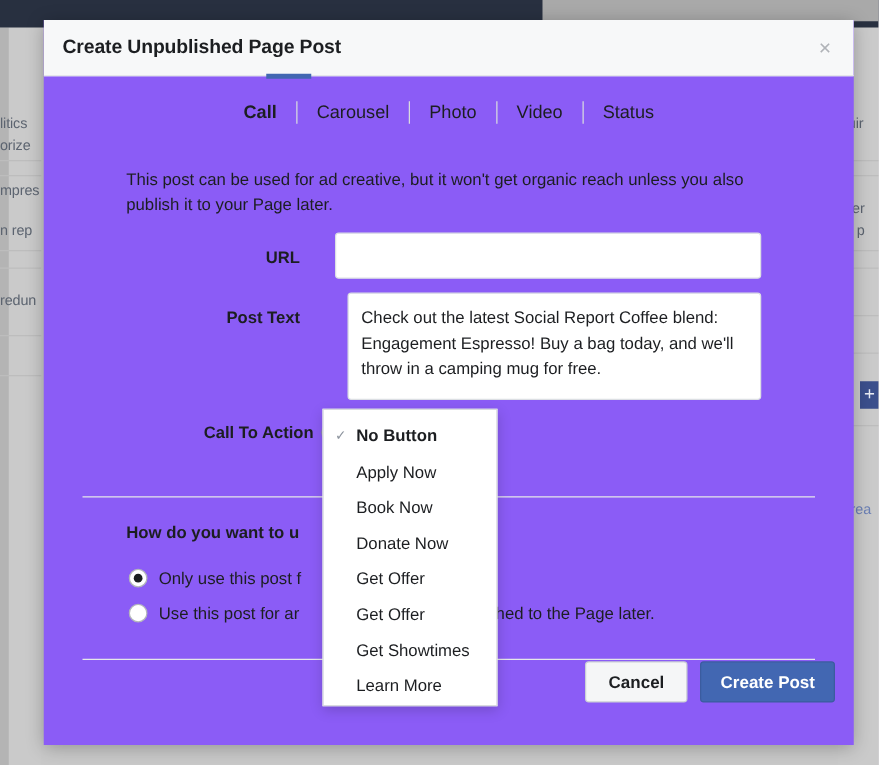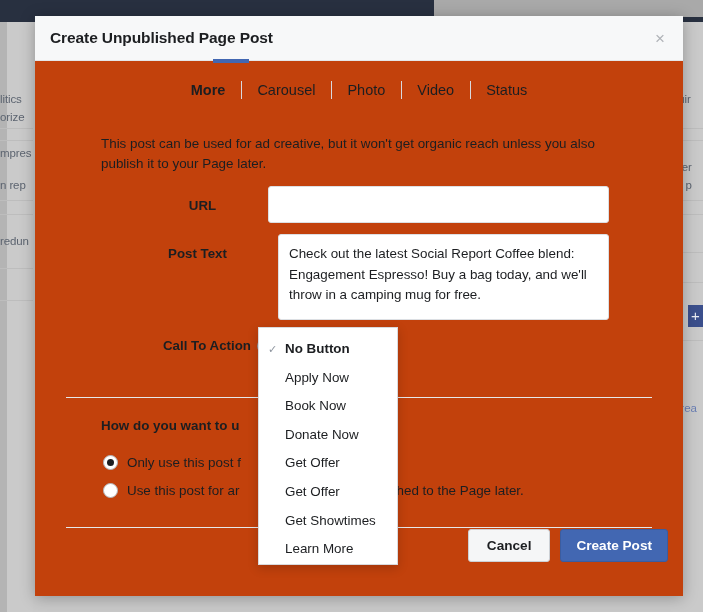--- a/index.html
+++ b/index.html
@@ -75,21 +75,21 @@
     font-size: 11.5px;
     color: #6a7fb5;
     white-space: nowrap;
   }
 
   
   .modal {
     position: absolute;
     left: 35px; top: 16px;
     width: 648px; height: 580px;
-    background: #c2410c;
+    background: #8b5cf6;
     box-shadow: 0 2px 14px rgba(0,0,0,0.28);
     overflow: hidden;
   }
   .modal-header {
     position: relative;
     height: 45px;
     background: #f7f8f9;
     border-bottom: 1px solid #e4e6e9;
   }
   .modal-title {
@@ -155,21 +155,21 @@
     line-height: 20px;
     color: #1c1e21;
   }
 
   
   .form-label {
     position: absolute;
     font-size: 13.3px;
     font-weight: bold;
     color: #1c1e21;
-    text-align: center;
+    text-align: right;
   }
   .field {
     position: absolute;
     background: #ffffff;
     border: 1px solid #dcdfe3;
     border-radius: 3px;
     font-family: "Liberation Sans", sans-serif;
     font-size: 13.4px;
     color: #1c1e21;
   }
@@ -364,21 +364,21 @@
   <div class="bg-topbar-right"></div>
 
   <div class="modal">
 
     <div class="modal-header">
       <div class="modal-title">Create Unpublished Page Post</div>
       <button class="close-btn">×</button>
     </div>
 
     <div class="tabs">
-      <div class="tab active">More</div>
+      <div class="tab active">Call</div>
       <div class="tab">Carousel</div>
       <div class="tab">Photo</div>
       <div class="tab">Video</div>
       <div class="tab">Status</div>
     </div>
     <div class="tab-underline"></div>
 
     <div class="desc">This post can be used for ad creative, but it won't get organic reach unless you also publish it to your Page later.</div>
 
     <div class="form-label" style="left:130px;top:182px;width:75px;">URL</div>

